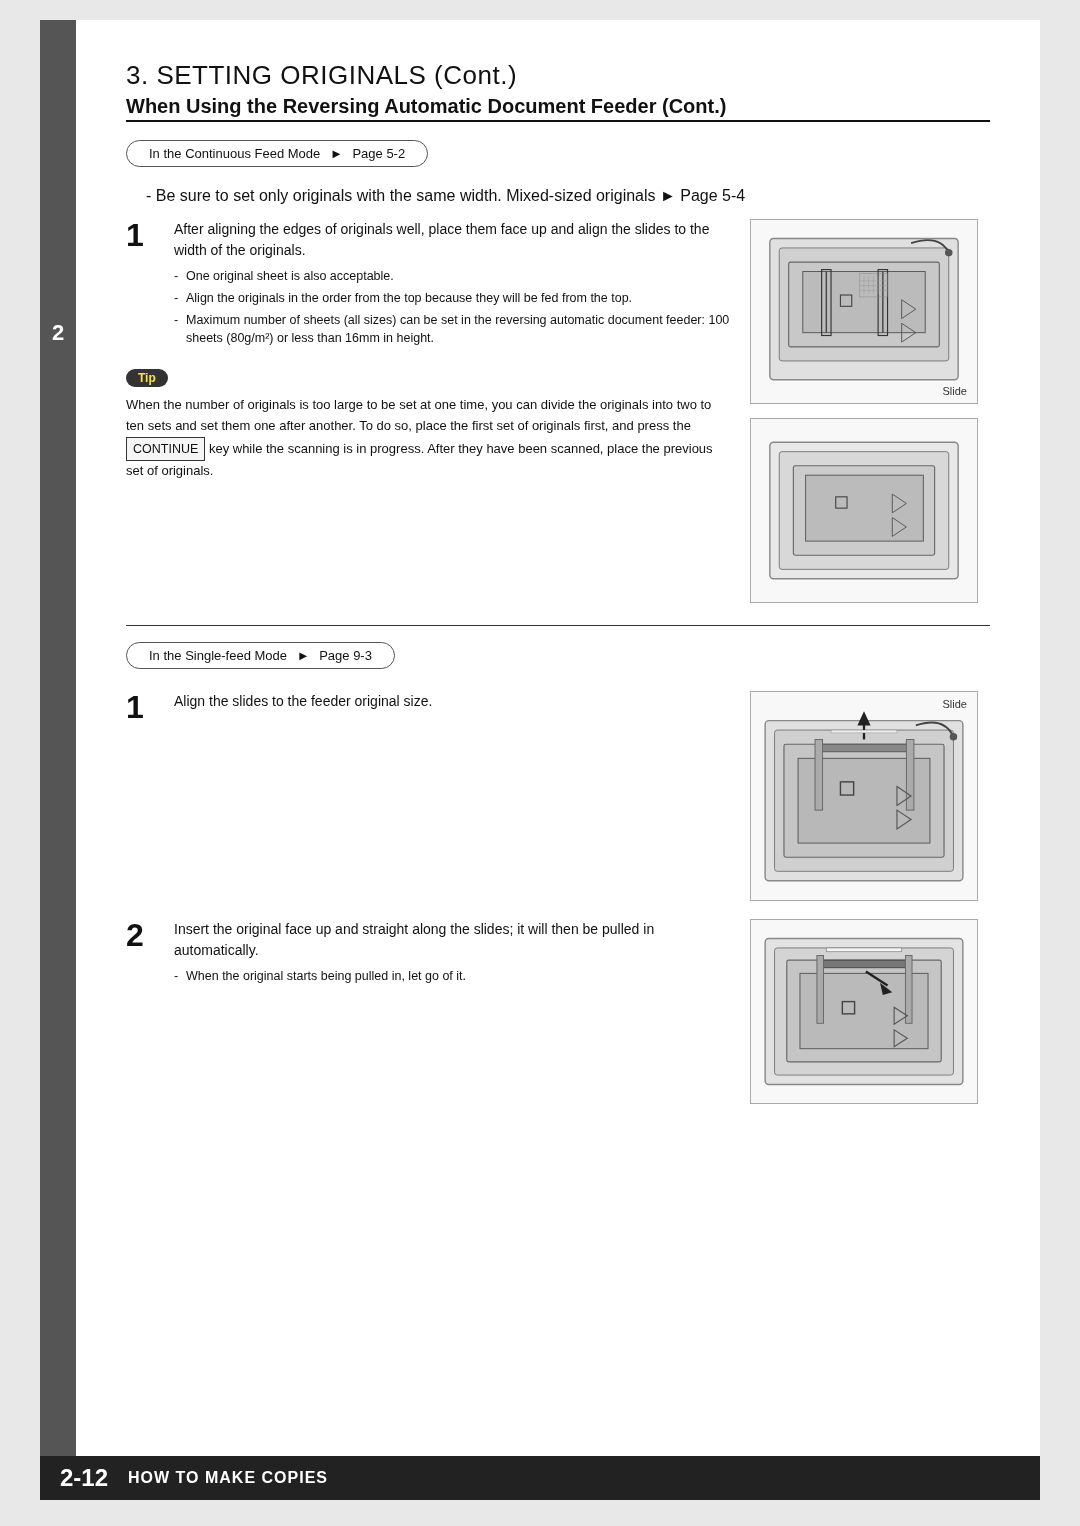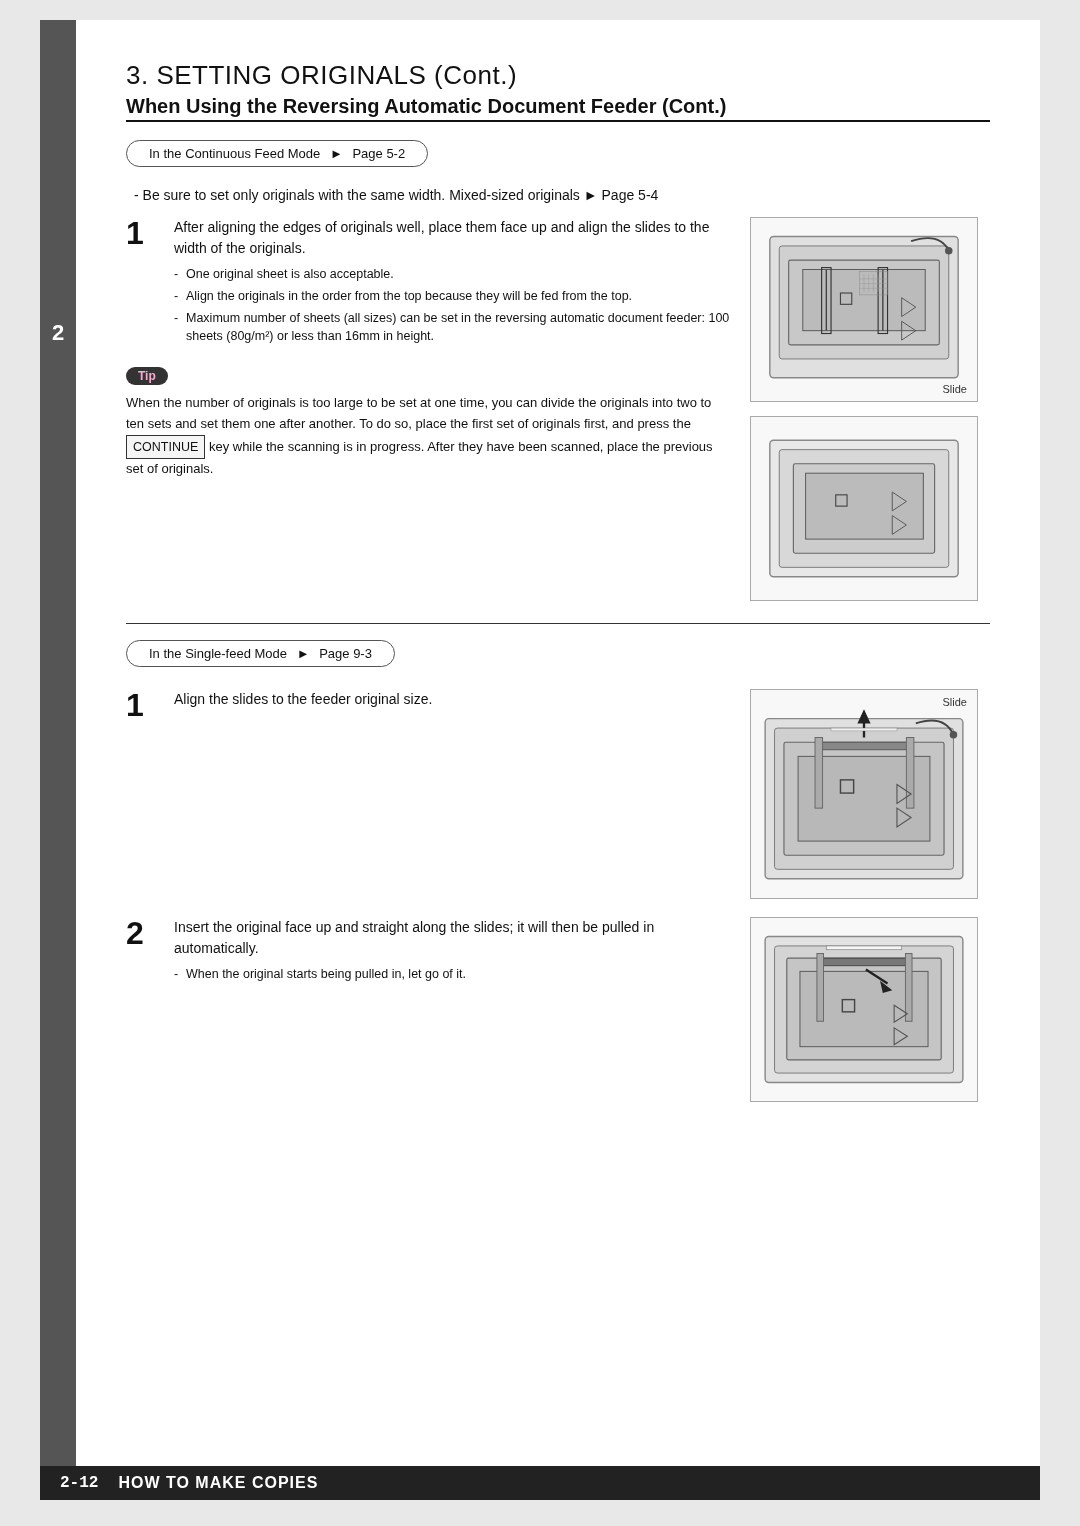--- a/index.html
+++ b/index.html
@@ -37,23 +37,23 @@
       border: 1.5px solid #555;
       border-radius: 20px;
       padding: 5px 22px;
       font-size: 13px;
       margin-bottom: 10px;
     }
     .mode-box .arrow {
       margin: 0 6px;
     }
     .note-line {
-      font-size: 14px;
+      font-size: 16px;
       margin-bottom: 14px;
-      margin-left: 8px;
+      margin-left: 20px;
     }
     .side-number {
       position: absolute;
       left: 0;
       top: 0;
       width: 36px;
       height: 100%;
       background: #555;
       color: #fff;
       display: flex;
@@ -103,21 +103,21 @@
       content: '-';
       position: absolute;
       left: 0;
     }
     .tip-block {
       margin: 14px 0 14px 0;
     }
     .tip-label {
       display: inline-block;
       background: #333;
-      color: #f9a8d4;
+      color: #fde047;
       border-radius: 10px;
       font-size: 12px;
       font-weight: bold;
       padding: 2px 12px;
       margin-bottom: 8px;
     }
     .tip-text {
       font-size: 13px;
       line-height: 1.6;
     }
@@ -183,23 +183,22 @@
       background: #222;
       color: #fff;
       display: flex;
       align-items: center;
       padding: 8px 20px;
       font-size: 13px;
       font-weight: bold;
       gap: 20px;
     }
     .footer-page {
-      font-size: 16px;
-      font-weight: bold;
-      font-family: Liberation Mono, monospace;
+      font-size: 24px;
+      font-weight: bold;
     }
     .footer-text {
       font-size: 16px;
       letter-spacing: 1px;
     }
     .diagram-spacer {
       height: 14px;
     }
     .step2-block {
       display: flex;

